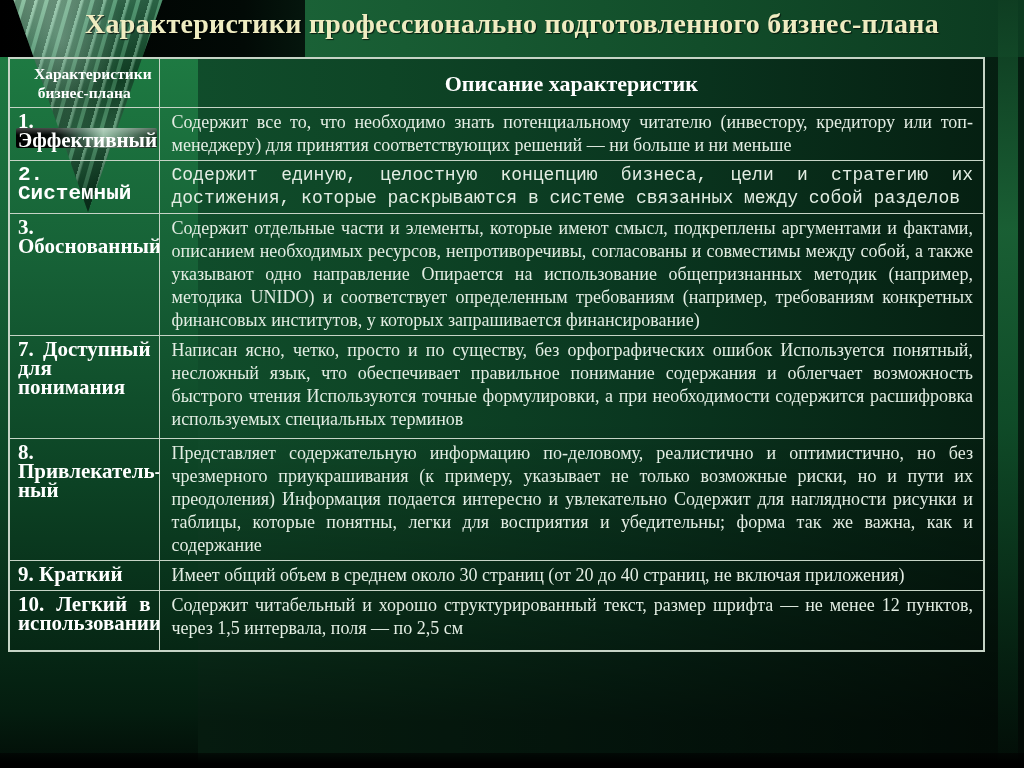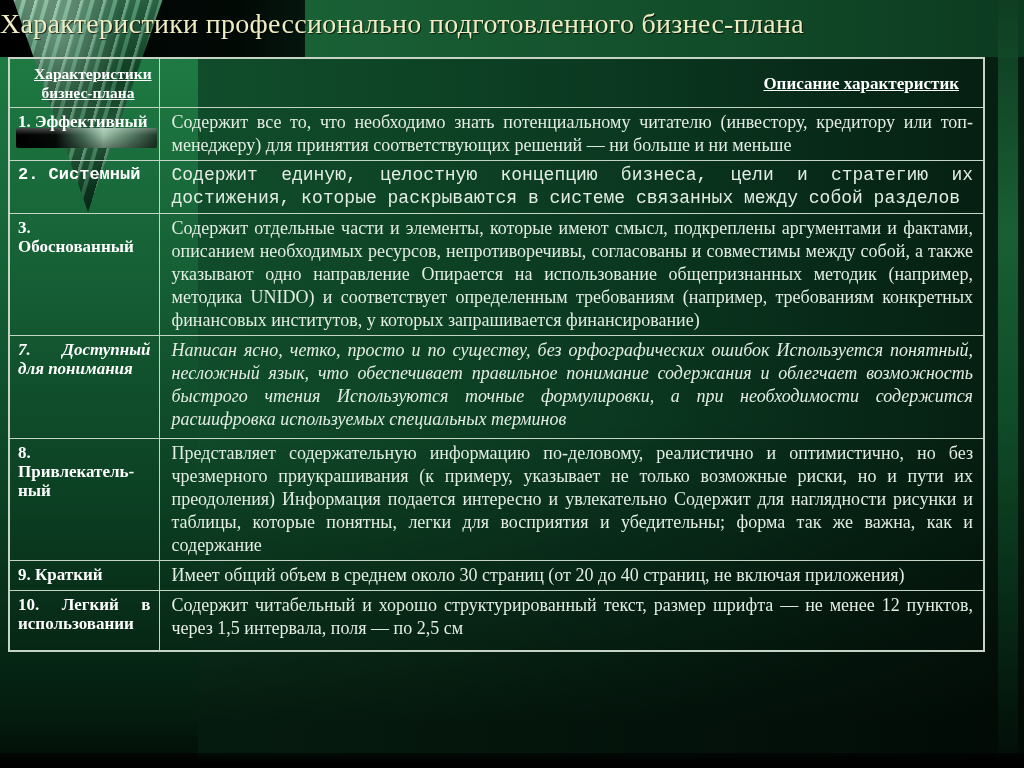--- a/index.html
+++ b/index.html
@@ -50,58 +50,58 @@
   .cylinder-bar {
     position: absolute; left: 16px; top: 128px; width: 141px; height: 20px;
     border-radius: 2px;
     background:
       linear-gradient(to bottom, rgba(255,255,255,0.28) 0%, rgba(255,255,255,0) 35%, rgba(0,0,0,0.35) 100%),
       linear-gradient(to right, #000000 0%, #050b08 28%, #49705b 48%, #9dc2aa 62%, #6d947c 75%, #1d3a28 100%);
   }
   
   .title {
     position: absolute; left: 0; right: 0; top: 8px; margin: 0;
-    text-align: left;
-    font-size: 28px; font-weight: normal;
+    text-align: center;
+    font-size: 28px; font-weight: bold;
     color: #efecc1;
     letter-spacing: 0.3px;
     text-shadow: 1px 1px 1px rgba(0,0,0,0.7);
   }
   
   table.char-table {
     position: absolute; left: 8px; top: 57px; width: 977px;
     border-collapse: collapse; table-layout: fixed;
     background: transparent;
     border: 2px solid #c6d4c6;
   }
   .char-table td, .char-table th {
     border: 1.6px solid #c6d4c6;
     vertical-align: top;
     overflow: hidden;
   }
   .char-table th {
-    vertical-align: middle; text-align: right;
+    vertical-align: middle; text-align: center;
     font-size: 15.5px; font-weight: bold; color: #ffffff;
-    height: 44px; padding: 2px 24px; line-height: 19px; text-decoration: underline;
+    height: 44px; padding: 2px 24px; line-height: 19px;
   }
-  .char-table th.desc-hd { font-size: 17px; }
+  .char-table th.desc-hd { font-size: 22px; }
   td.label-cell {
-    font-size: 17px; font-weight: bold; color: #ffffff;
+    font-size: 21px; font-weight: bold; color: #ffffff;
     padding: 4px 8px 3px 8px; line-height: 19px;
     text-align: justify;
   }
   td.desc-cell {
     font-size: 18px; color: #e3ede3;
     padding: 3px 10px 3px 12px; line-height: 23px;
     text-align: justify;
   }
   tr.r1 { height: 53px; }  tr.r2 { height: 52px; font-family: Liberation Mono, monospace; }
   tr.r3 { height: 110px; } tr.r4 { height: 53px; }
   tr.r5 { height: 52px; }  tr.r6 { height: 52px; }
-  tr.r7 { height: 103px; font-style: italic; } tr.r8 { height: 87px; padding-left: 16px; }
+  tr.r7 { height: 103px; } tr.r8 { height: 87px; padding-left: 16px; }
   tr.r9 { height: 28px; }  tr.r10 { height: 60px; }
 </style>
 </head>
 <body>
 
 <div class="slide">
 
   <div class="bg-title-band"></div>
   <div class="bg-left-band"></div>
   <div class="bg-corner"></div>

